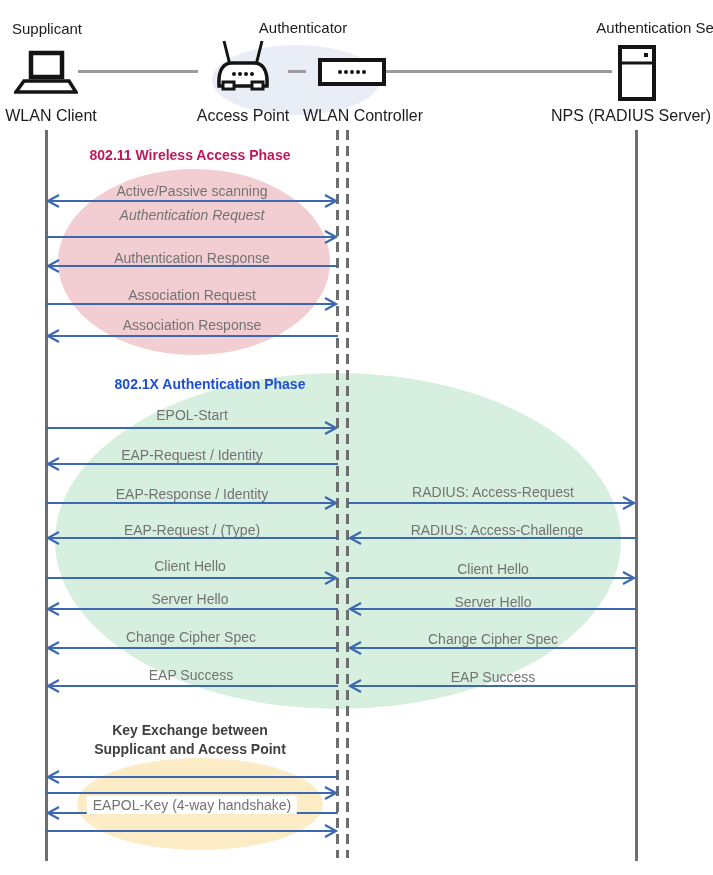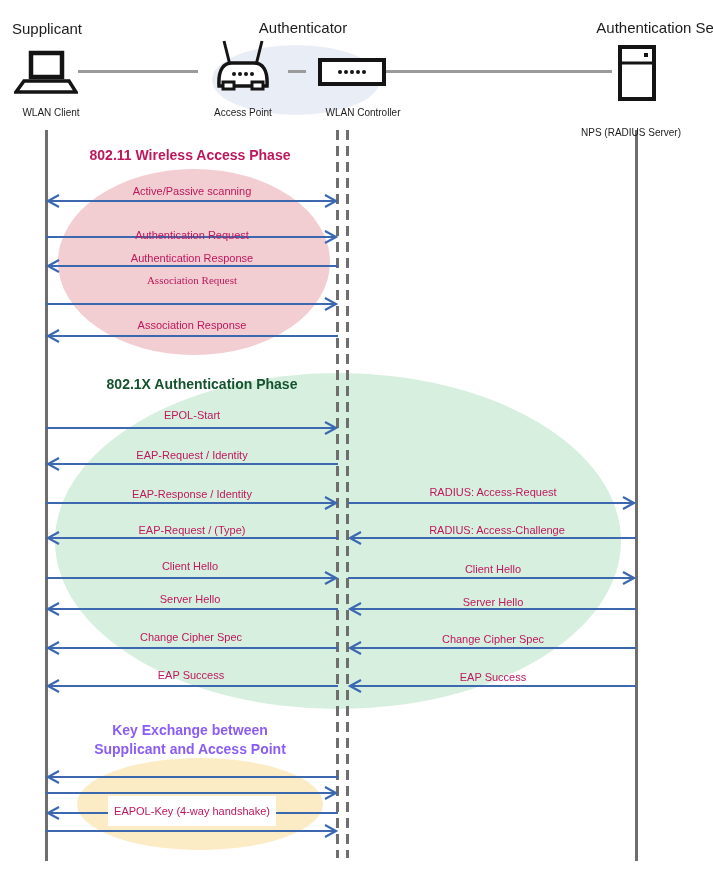--- a/index.html
+++ b/index.html
@@ -6,35 +6,35 @@
   .stage{
     position:relative;width:713px;height:875px;background:#ffffff;
     font-family:"Liberation Sans",sans-serif;overflow:hidden;
   }
   .ellipse{position:absolute;border-radius:50%;z-index:0;}
   .role-label{
     position:absolute;transform:translateX(-50%);font-size:15px;color:#1c1c1c;
     white-space:nowrap;z-index:3;
   }
   .device-label{
-    position:absolute;transform:translateX(-50%);font-size:10px;color:#1c1c1c;
+    position:absolute;transform:translateX(-50%);font-size:16px;color:#1c1c1c;
     white-space:nowrap;z-index:3;
   }
   .hline{position:absolute;height:3px;background:#9b9b9b;z-index:1;}
   .lifeline{position:absolute;width:3px;z-index:2;}
   .lifeline.solid{background:#6e6e6e;}
   .lifeline.dashed{
     background:repeating-linear-gradient(to bottom,#6e6e6e 0 10px,transparent 10px 16px);
   }
   .phase-title{
     position:absolute;transform:translateX(-50%);font-size:14px;font-weight:600;
     white-space:pre-line;text-align:center;line-height:19px;z-index:3;
   }
   .msg-label{
-    position:absolute;transform:translateX(-50%);font-size:11px;color:#be185d;
+    position:absolute;transform:translateX(-50%);font-size:14px;color:#737373;
     white-space:nowrap;z-index:4;line-height:16px;
   }
   .arrow{position:absolute;z-index:3;overflow:visible;}
   .icon{position:absolute;z-index:3;}
 </style>
 </head>
 <body>
 
 <div class="stage">
 
@@ -79,50 +79,50 @@
 
   <svg class="icon" style="left:618px;top:45px;" width="38" height="56" viewBox="0 0 38 56">
     <rect x="2" y="2" width="34" height="52" fill="#ffffff" stroke="#141414" stroke-width="4"></rect>
     <line x1="3" y1="18" x2="35" y2="18" stroke="#141414" stroke-width="3"></line>
     <rect x="26" y="8" width="4" height="4" fill="#141414"></rect>
   </svg>
 
   <div class="device-label" style="left:51px;top:107px;">WLAN Client</div>
   <div class="device-label" style="left:243px;top:107px;">Access Point</div>
   <div class="device-label" style="left:363px;top:107px;">WLAN Controller</div>
-  <div class="device-label" style="left:631px;top:107px;margin-top:20px;">NPS (RADIUS Server)</div>
+  <div class="device-label" style="left:631px;top:107px;">NPS (RADIUS Server)</div>
 
   <div class="lifeline solid" style="left:45px;top:130px;height:731px;"></div>
   <div class="lifeline dashed" style="left:336px;top:130px;height:728px;"></div>
   <div class="lifeline dashed" style="left:346px;top:130px;height:728px;"></div>
   <div class="lifeline solid" style="left:635px;top:130px;height:731px;"></div>
 
   <div class="phase-title" style="left: 190px; top: 146px; color: #be185d;">802.11 Wireless Access Phase</div>
-  <div class="phase-title" style="left: 202px; top: 375px; color: #14532d; text-align: center;">802.1X Authentication Phase</div>
-  <div class="phase-title" style="left: 190px; top: 721px; color: #8b5cf6;">Key Exchange between
+  <div class="phase-title" style="left: 210px; top: 375px; color: #1d4ed8; text-align: center;">802.1X Authentication Phase</div>
+  <div class="phase-title" style="left: 190px; top: 721px; color: #404040;">Key Exchange between
 Supplicant and Access Point</div>
 
   <div id="messages">
       <div class="msg-label" style="left: 192px; top: 183px;">Active/Passive scanning</div>
       <svg width="292" height="16" class="arrow" style="left: 46px; top: 193px;">
         <path d="M2,8 L290,8" fill="none" stroke="#3c68b0" stroke-width="2.2"></path>
         <path d="M279,2 L290,8 L279,14" fill="none" stroke="#3c68b0" stroke-width="2.2"></path>
         <path d="M13,2 L2,8 L13,14" fill="none" stroke="#3c68b0" stroke-width="2.2"></path>
       </svg>
-      <div class="msg-label" style="left: 192px; top: 227px;">Authentication Request</div>
+      <div class="msg-label" style="left: 192px; top: 207px; font-style: italic;">Authentication Request</div>
       <svg width="292" height="16" class="arrow" style="left: 46px; top: 229px;">
         <path d="M0,8 L290,8" fill="none" stroke="#3c68b0" stroke-width="2.2"></path>
         <path d="M279,2 L290,8 L279,14" fill="none" stroke="#3c68b0" stroke-width="2.2"></path>
       </svg>
       <div class="msg-label" style="left: 192px; top: 250px;">Authentication Response</div>
       <svg width="292" height="16" class="arrow" style="left: 46px; top: 258px;">
         <path d="M2,8 L292,8" fill="none" stroke="#3c68b0" stroke-width="2.2"></path>
         <path d="M13,2 L2,8 L13,14" fill="none" stroke="#3c68b0" stroke-width="2.2"></path>
       </svg>
-      <div class="msg-label" style="left: 192px; top: 272px; font-family: Liberation Serif, serif;">Association Request</div>
+      <div class="msg-label" style="left: 192px; top: 287px;">Association Request</div>
       <svg width="292" height="16" class="arrow" style="left: 46px; top: 296px;">
         <path d="M0,8 L290,8" fill="none" stroke="#3c68b0" stroke-width="2.2"></path>
         <path d="M279,2 L290,8 L279,14" fill="none" stroke="#3c68b0" stroke-width="2.2"></path>
       </svg>
       <div class="msg-label" style="left: 192px; top: 317px;">Association Response</div>
       <svg width="292" height="16" class="arrow" style="left: 46px; top: 328px;">
         <path d="M2,8 L292,8" fill="none" stroke="#3c68b0" stroke-width="2.2"></path>
         <path d="M13,2 L2,8 L13,14" fill="none" stroke="#3c68b0" stroke-width="2.2"></path>
       </svg>
       <div class="msg-label" style="left: 192px; top: 407px;">EPOL-Start</div>
@@ -196,21 +196,21 @@
         <path d="M13,2 L2,8 L13,14" fill="none" stroke="#3c68b0" stroke-width="2.2"></path>
       </svg>
       <svg width="292" height="16" class="arrow" style="left: 46px; top: 769px;">
         <path d="M2,8 L292,8" fill="none" stroke="#3c68b0" stroke-width="2.2"></path>
         <path d="M13,2 L2,8 L13,14" fill="none" stroke="#3c68b0" stroke-width="2.2"></path>
       </svg>
       <svg width="292" height="16" class="arrow" style="left: 46px; top: 785px;">
         <path d="M0,8 L290,8" fill="none" stroke="#3c68b0" stroke-width="2.2"></path>
         <path d="M279,2 L290,8 L279,14" fill="none" stroke="#3c68b0" stroke-width="2.2"></path>
       </svg>
-      <div class="msg-label" style="left: 192px; top: 796px; background: rgb(255, 255, 255); padding: 7px 6px;">EAPOL-Key (4-way handshake)</div>
+      <div class="msg-label" style="left: 192px; top: 796px; background: rgb(255, 255, 255); padding: 1px 6px;">EAPOL-Key (4-way handshake)</div>
       <svg width="292" height="16" class="arrow" style="left: 46px; top: 805px;">
         <path d="M2,8 L292,8" fill="none" stroke="#3c68b0" stroke-width="2.2"></path>
         <path d="M13,2 L2,8 L13,14" fill="none" stroke="#3c68b0" stroke-width="2.2"></path>
       </svg>
       <svg width="292" height="16" class="arrow" style="left: 46px; top: 823px;">
         <path d="M0,8 L290,8" fill="none" stroke="#3c68b0" stroke-width="2.2"></path>
         <path d="M279,2 L290,8 L279,14" fill="none" stroke="#3c68b0" stroke-width="2.2"></path>
       </svg>
     </div>
 

